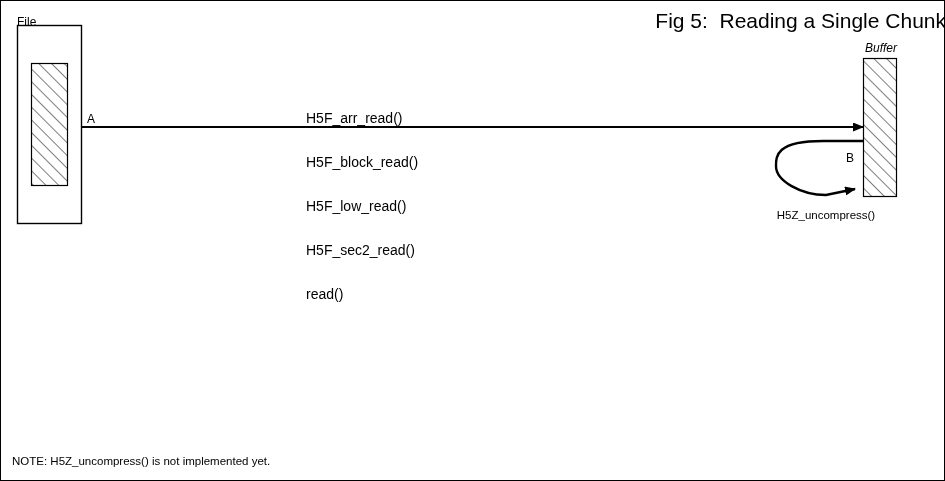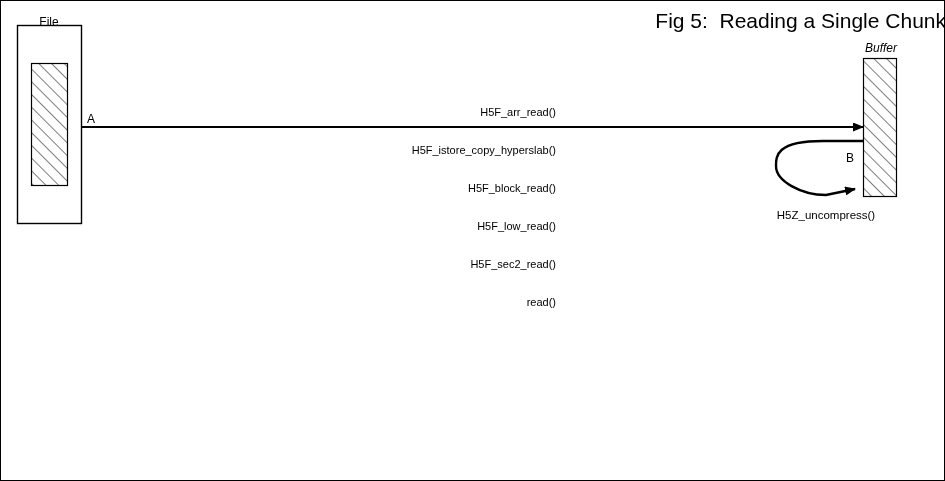--- a/index.html
+++ b/index.html
@@ -36,21 +36,20 @@
     left: 0;
     top: 9px;
     width: 945px;
     text-align: right;
     font-size: 21px;
   }
   #file-label {
     left: 16px;
     top: 15px;
     width: 64px;
-    text-align: center;
     font-size: 12px;
   }
   #buffer-label {
     left: 834px;
     top: 41px;
     width: 92px;
     text-align: center;
     font-size: 12px;
     font-style: italic;
   }
@@ -61,22 +60,22 @@
   }
   #label-b {
     left: 845px;
     top: 151px;
     font-size: 12px;
   }
   #callstack {
     left: 305px;
     top: 81px;
     width: 250px;
-    text-align: right;
-    font-size: 11px;
+    text-align: left;
+    font-size: 14px;
   }
   #callstack .call-line {
     display: block;
     height: 16px;
     line-height: 16px;
   }
   #uncompress-label {
     left: 700px;
     top: 209px;
     width: 250px;
@@ -118,23 +117,23 @@
   <div class="txt" id="fig-title">Fig 5:  Reading a Single Chunk</div>
 
   <div class="txt" id="file-label">File</div>
   <div class="txt" id="buffer-label">Buffer</div>
 
   <div class="txt" id="label-a">A</div>
   <div class="txt" id="label-b">B</div>
 
   <div class="txt" id="callstack">
     <span class="call-line">H5F_arr_read()</span>
-    <span class="call-line">H5F_istore_copy_hyperslab()</span>
     <span class="call-line">H5F_block_read()</span>
     <span class="call-line">H5F_low_read()</span>
     <span class="call-line">H5F_sec2_read()</span>
     <span class="call-line">read()</span>
   </div>
 
   <div class="txt" id="uncompress-label">H5Z_uncompress()</div>
 
+  <div class="txt" id="note">NOTE: H5Z_uncompress() is not implemented yet.</div>
 
 </div>
 
 </body></html>

